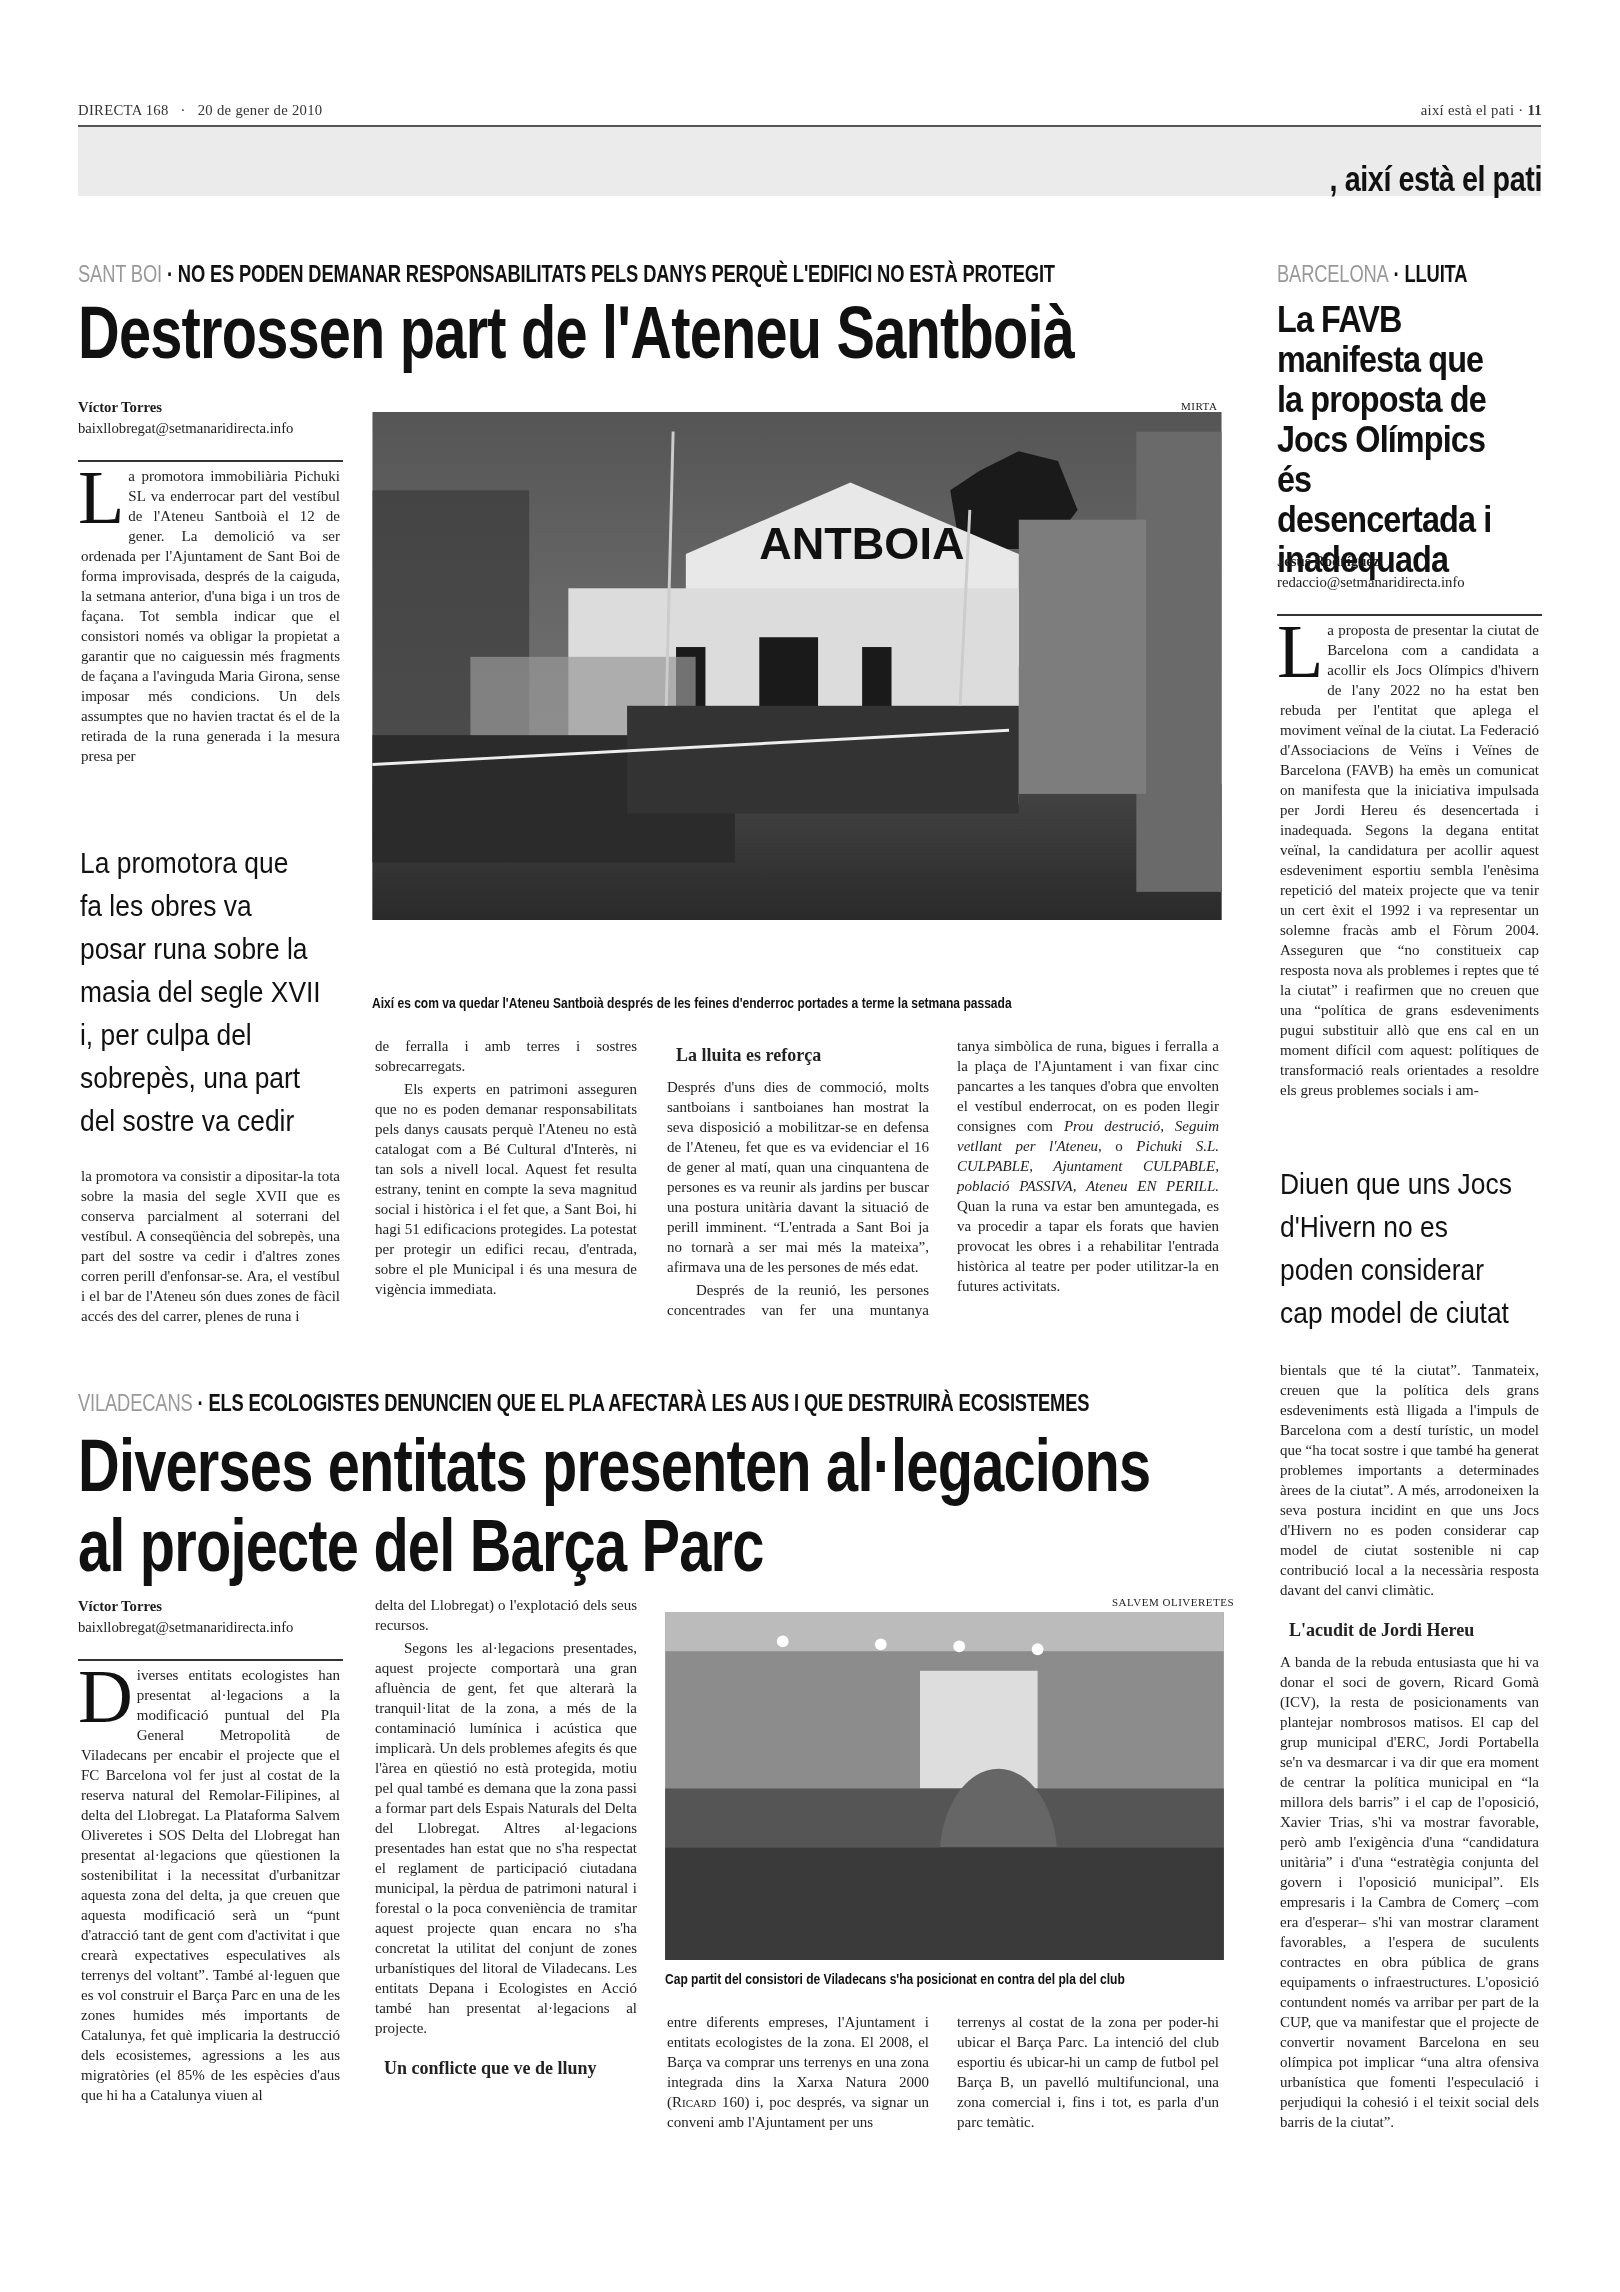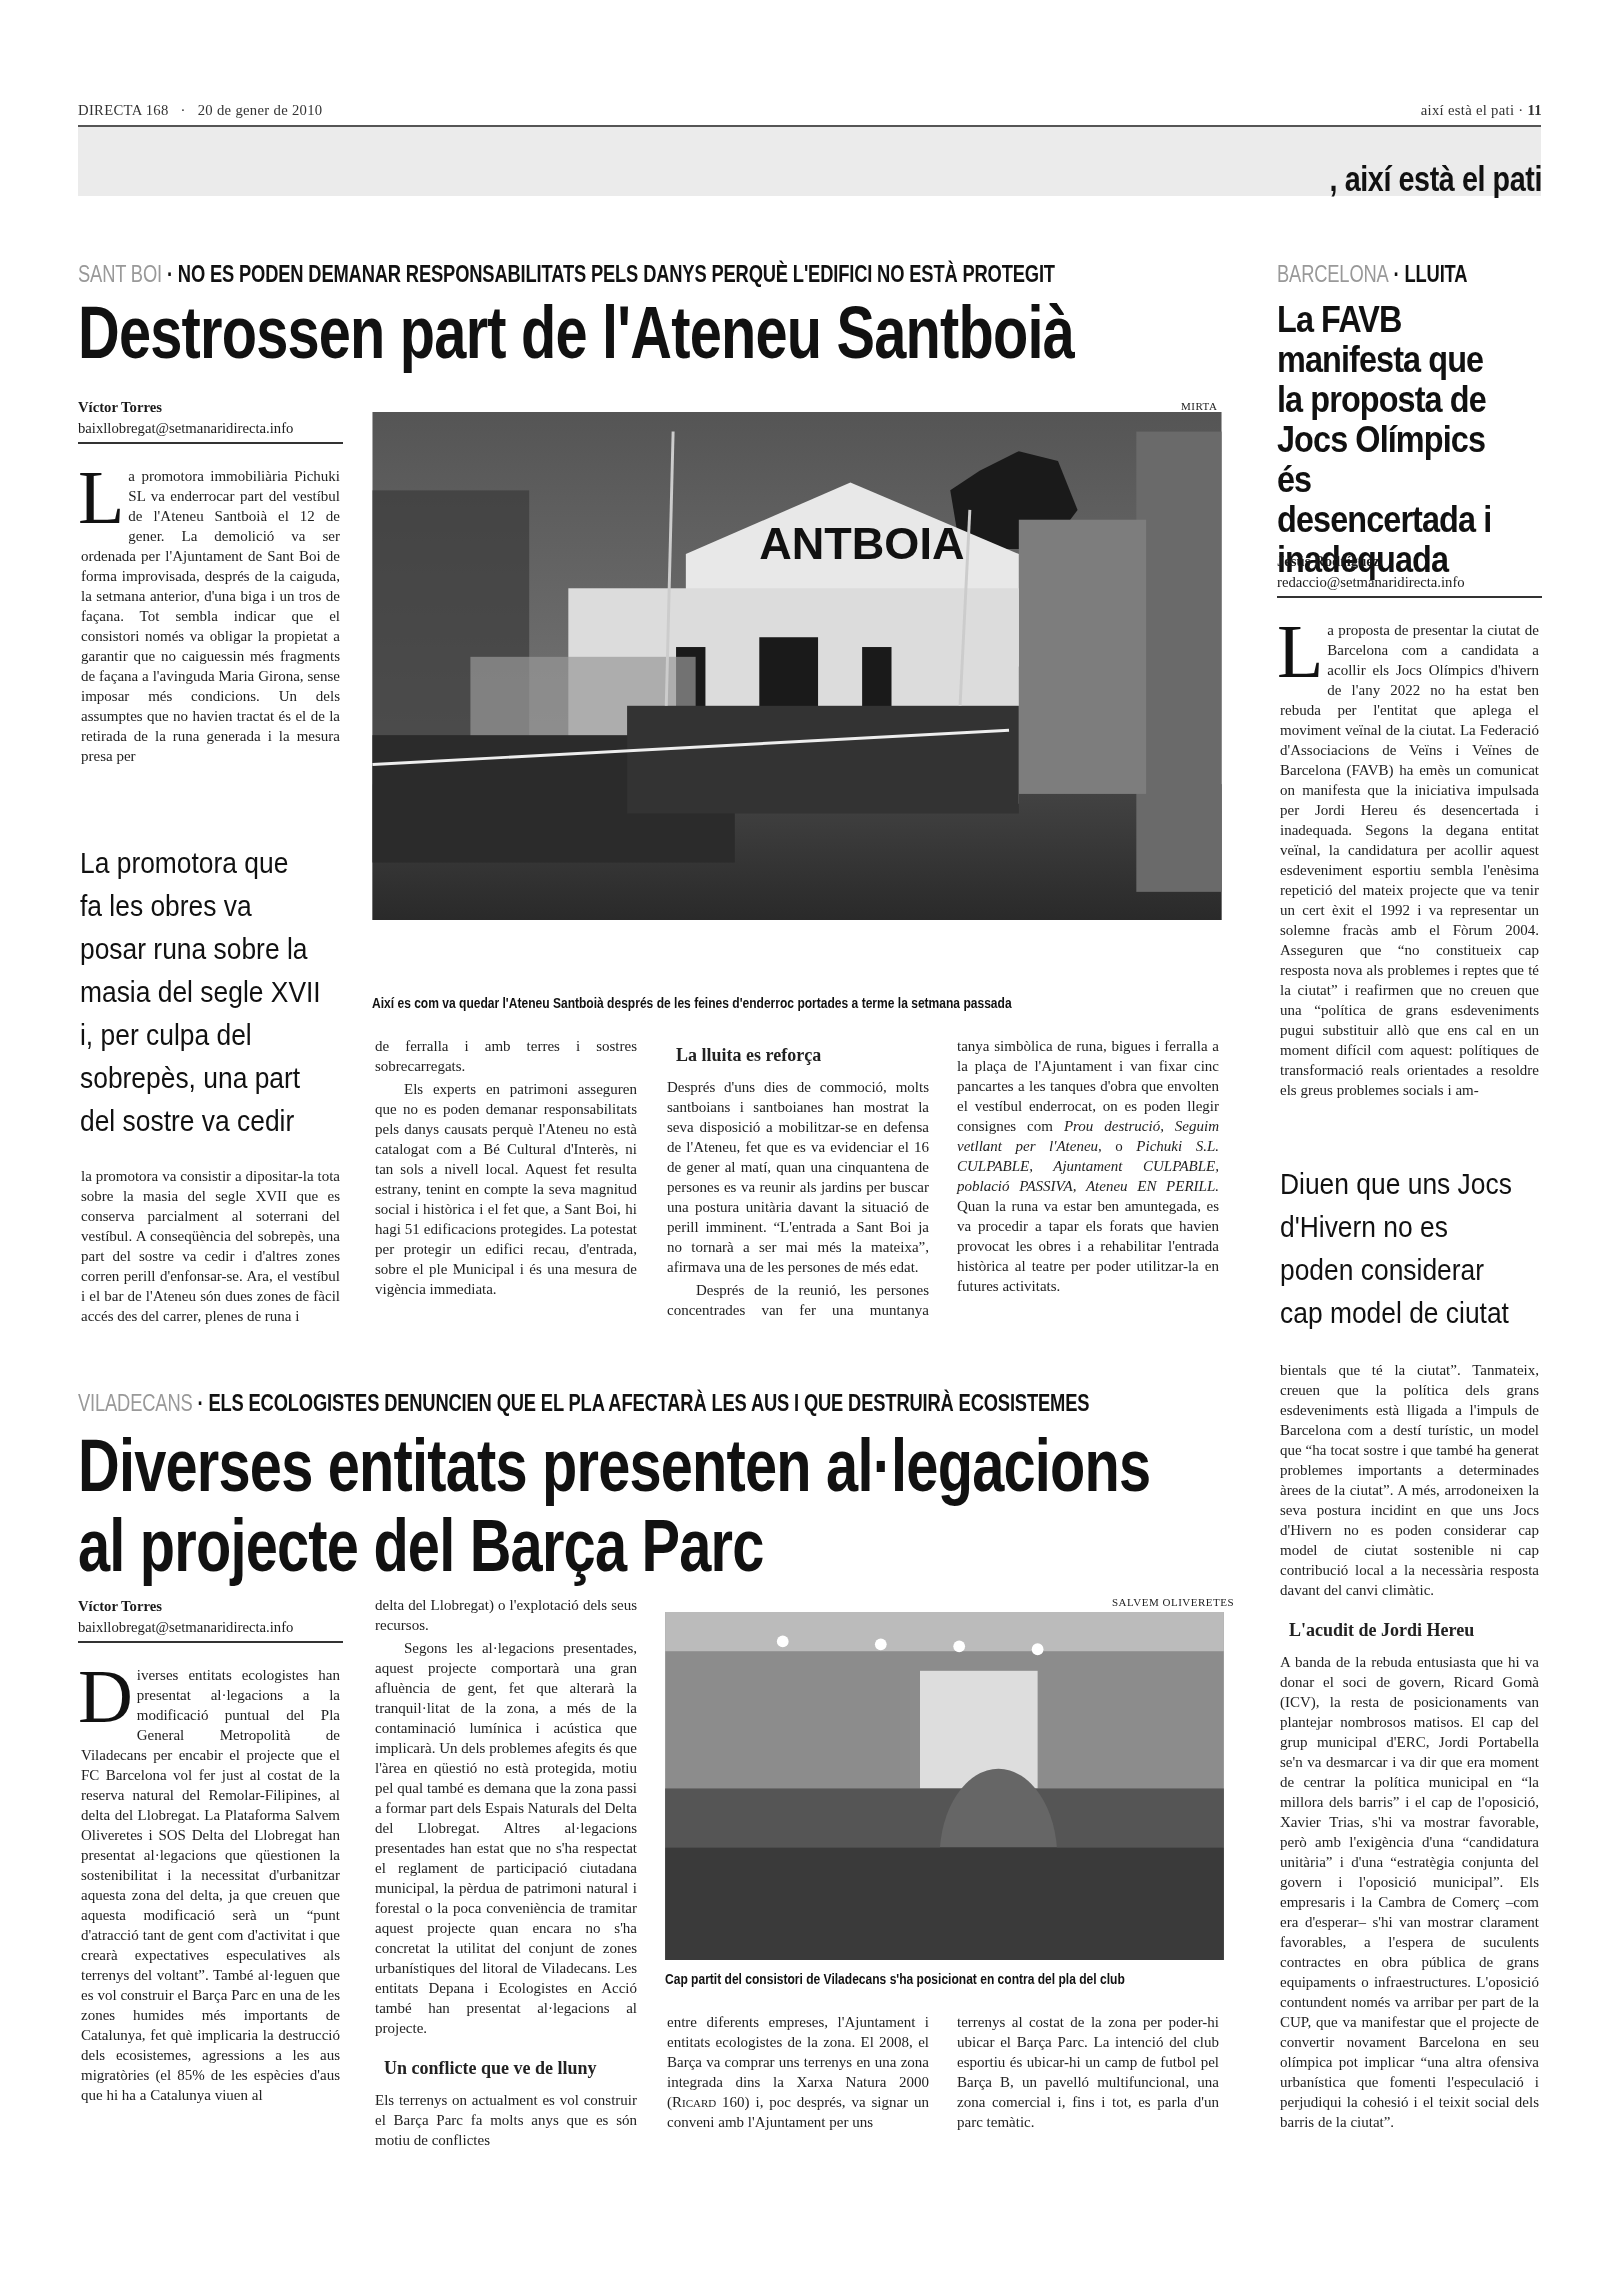--- a/index.html
+++ b/index.html
@@ -13,21 +13,21 @@
 .hr{left:78px;width:1463px;height:2.9px;background:#555;top:125px}
 .band{left:78px;width:1463px;top:127px;height:69px;background:#ebebeb}
 .section-name{right:78px;top:159px;font-family:"Liberation Sans",sans-serif;font-weight:bold;font-size:35px;color:#111;transform:scaleX(.82);transform-origin:right center;letter-spacing:-0.5px}
 .kicker{font-family:"Liberation Sans",sans-serif;font-weight:bold;font-size:23.5px;transform:scaleX(.78);transform-origin:left center;white-space:nowrap;letter-spacing:-0.2px}
 .kicker .place{color:#999;font-weight:normal}
 .kicker .rest{color:#111}
 .headline{font-family:"Liberation Sans",sans-serif;font-weight:bold;color:#111;transform-origin:left top;white-space:nowrap;letter-spacing:-1px}
 .h1{left:78px;top:290px;font-size:74px;transform:scaleX(.78)}
 .h2{left:78px;top:1426px;font-size:74px;line-height:80px;transform:scaleX(.78)}
 .h3{left:1277px;top:300px;font-size:36px;line-height:40px;width:255px;white-space:normal;transform:scaleX(.9)}
-.byline{font-family:"Liberation Serif",serif;font-size:14.7px;line-height:20.6px;border-bottom:2px solid #333;padding-bottom:4px}
+.byline{font-family:"Liberation Serif",serif;font-size:14.7px;line-height:20.6px;border-bottom:2px solid #333;padding-bottom:22px}
 .byline .name{font-weight:bold}
 .col{font-family:"Liberation Serif",serif;font-size:15px;line-height:20px;text-align:justify;hyphens:auto;color:#222}
 .col p{margin:3px}
 .col p.ind{text-indent:29px}
 .col h4{font-weight:bold;font-size:18px;margin:12px}
 .drop{float:left;font-family:"Liberation Serif",serif;font-size:76px;line-height:61px;padding-right:3.9px;margin-top:3.9px;color:#111}
 .pull{font-family:"Liberation Sans",sans-serif;font-size:30px;line-height:43px;color:#111;transform:scaleX(.88);transform-origin:left top;white-space:nowrap}
 .credit{font-family:"Liberation Serif",serif;font-size:11px;letter-spacing:0.5px;color:#222}
 .caption{font-family:"Liberation Sans",sans-serif;font-weight:bold;font-size:14.7px;color:#111;transform:scaleX(.82);transform-origin:left top;white-space:nowrap}
 .photo{overflow:hidden}
@@ -167,21 +167,20 @@
 </div>
 <div class="abs col" style="left:78px;top:1662px;width:265px">
   <span class="drop">D</span>
   <p>iverses entitats ecologistes han presentat al·legacions a la modificació puntual del Pla General Metropolità de Viladecans per encabir el projecte que el FC Barcelona vol fer just al costat de la reserva natural del Remolar-Filipines, al delta del Llobregat. La Plataforma Salvem Oliveretes i SOS Delta del Llobregat han presentat al·legacions que qüestionen la sostenibilitat i la necessitat d'urbanitzar aquesta zona del delta, ja que creuen que aquesta modificació serà un “punt d'atracció tant de gent com d'activitat i que crearà expectatives especulatives als terrenys del voltant”. També al·leguen que es vol construir el Barça Parc en una de les zones humides més importants de Catalunya, fet què implicaria la destrucció dels ecosistemes, agressions a les aus migratòries (el 85% de les espècies d'aus que hi ha a Catalunya viuen al</p>
 </div>
 
 <div class="abs col" style="left:372px;top:1592px;width:268px">
   <p>delta del Llobregat) o l'explotació dels seus recursos.</p>
   <p class="ind">Segons les al·legacions presentades, aquest projecte comportarà una gran afluència de gent, fet que alterarà la tranquil·litat de la zona, a més de la contaminació lumínica i acústica que implicarà. Un dels problemes afegits és que l'àrea en qüestió no està protegida, motiu pel qual també es demana que la zona passi a formar part dels Espais Naturals del Delta del Llobregat. Altres al·legacions presentades han estat que no s'ha respectat el reglament de participació ciutadana municipal, la pèrdua de patrimoni natural i forestal o la poca conveniència de tramitar aquest projecte quan encara no s'ha concretat la utilitat del conjunt de zones urbanístiques del litoral de Viladecans. Les entitats Depana i Ecologistes en Acció també han presentat al·legacions al projecte.</p>
   <h4 style="margin-top:19.6px">Un conflicte que ve de lluny</h4>
-  <p>Els terrenys on actualment es vol construir el Barça Parc fa molts anys que es són motiu de conflictes</p>
 </div>
 
 <div class="abs credit" style="left:1112px;top:1596px">SALVEM OLIVERETES</div>
 <div class="abs photo" style="left:665px;top:1612px;width:559px;height:348px">
   <svg width="559" height="348" viewBox="0 0 570 355">
     <rect width="570" height="355" fill="#8c8c8c"></rect>
     <rect width="570" height="40" fill="#bbb"></rect>
     <circle cx="120" cy="30" r="6" fill="#fff"></circle>
       <circle cx="220" cy="33" r="6" fill="#fff"></circle>
       <circle cx="300" cy="35" r="6" fill="#fff"></circle>

